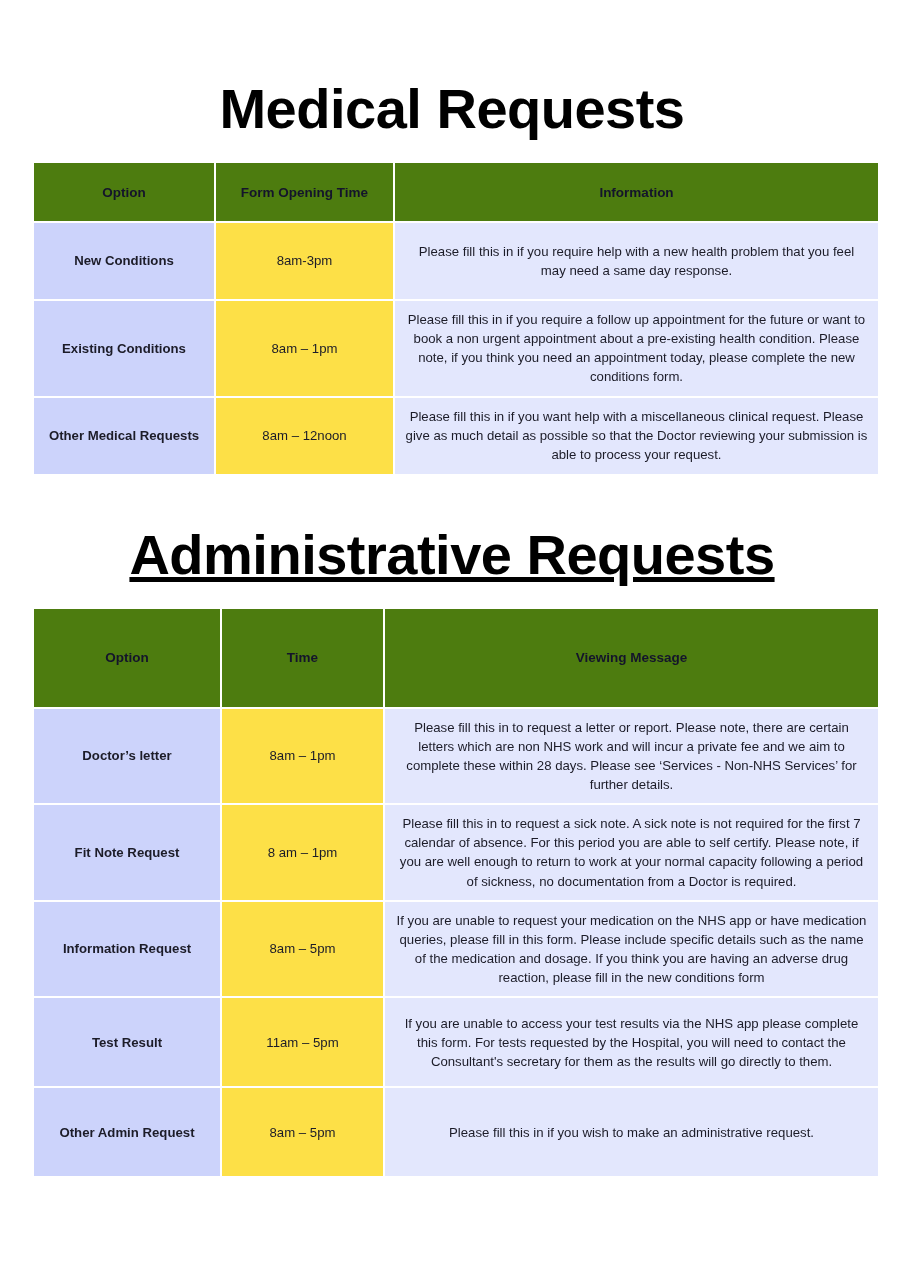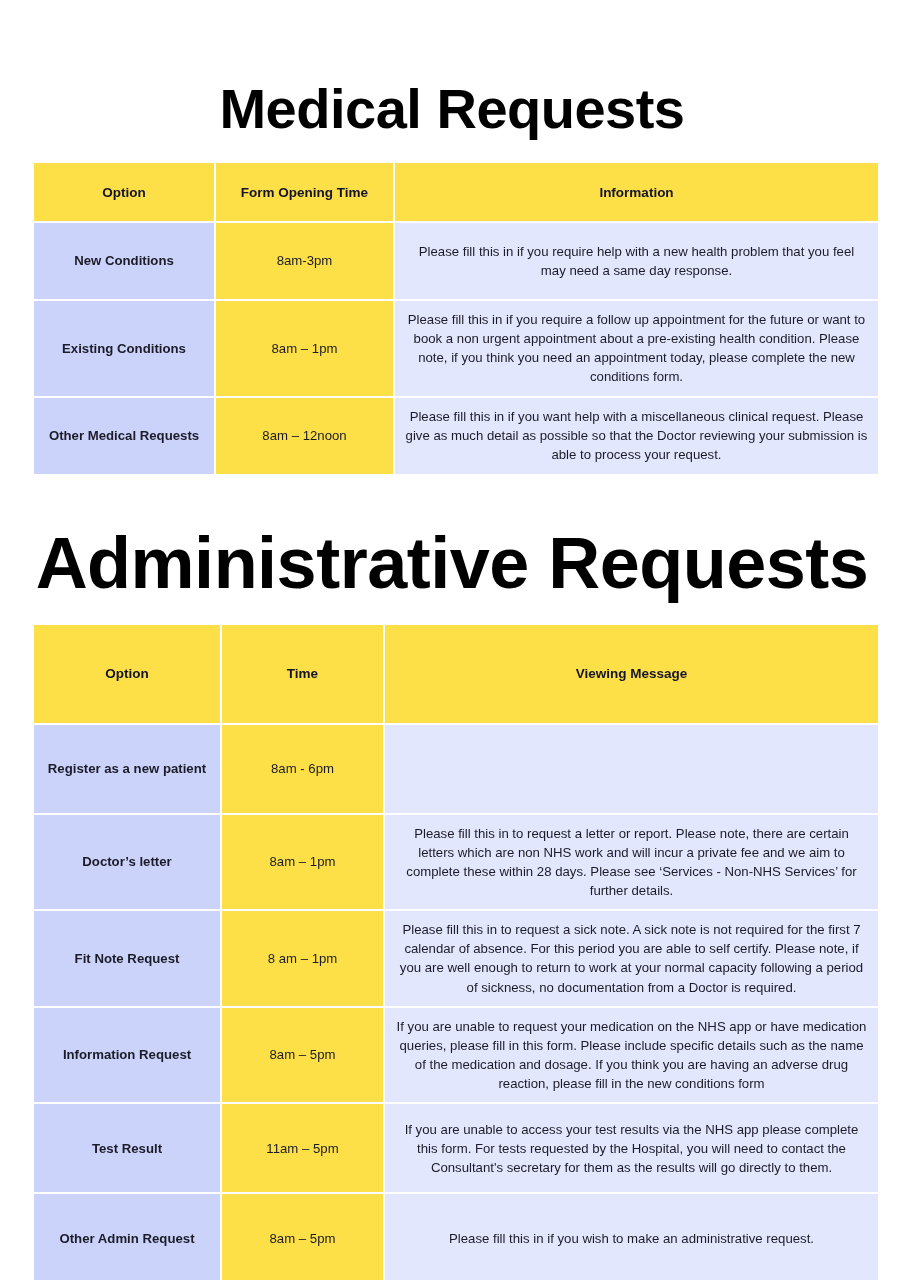--- a/index.html
+++ b/index.html
@@ -29,23 +29,24 @@
     margin-top: 29px;
   }
 
   #title-medical {
     font-size: 56px;
     padding-top: 52px;
     padding-bottom: 0;
   }
 
   #title-admin {
-    font-size: 72px;
+    font-size: 56px;
     padding-top: 22px;
     padding-bottom: 0;
+    text-decoration: underline;
   }
 
   .tbl-wrap {
     margin: 0 auto;
     width: 840px;
   }
 
   table.req {
     border-collapse: separate;
     border-spacing: 2px;
@@ -54,21 +55,21 @@
   }
 
   table.req th,
   table.req td {
     border: 0;
     vertical-align: middle;
   }
 
   
   table.req thead th {
-    background: #fde047;
+    background: #4d7c0f;
     color: #14142b;
     font-size: 13.5px;
     font-weight: 700;
     text-align: center;
     padding: 8px 6px;
   }
 
   
   table.req td {
     font-size: 13.2px;
@@ -165,25 +166,20 @@
       </colgroup>
       <thead>
         <tr>
           <th>Option</th>
           <th>Time</th>
           <th>Viewing Message</th>
         </tr>
       </thead>
       <tbody>
         <tr>
-          <td class="c-option">Register as a new patient</td>
-          <td class="c-time">8am - 6pm</td>
-          <td class="c-info empty-cell"></td>
-        </tr>
-        <tr>
           <td class="c-option">Doctor’s letter</td>
           <td class="c-time">8am – 1pm</td>
           <td class="c-info">Please fill this in to request a letter or report. Please note, there are certain letters which are non NHS work and will incur a private fee and we aim to complete these within 28 days. Please see ‘Services - Non-NHS Services’ for further details.</td>
         </tr>
         <tr>
           <td class="c-option">Fit Note Request</td>
           <td class="c-time">8 am – 1pm</td>
           <td class="c-info">Please fill this in to request a sick note. A sick note is not required for the first 7 calendar of absence. For this period you are able to self certify.  Please note, if you are well enough to return to work at your normal capacity following a period of sickness, no documentation from a Doctor is required.</td>
         </tr>
         <tr>

